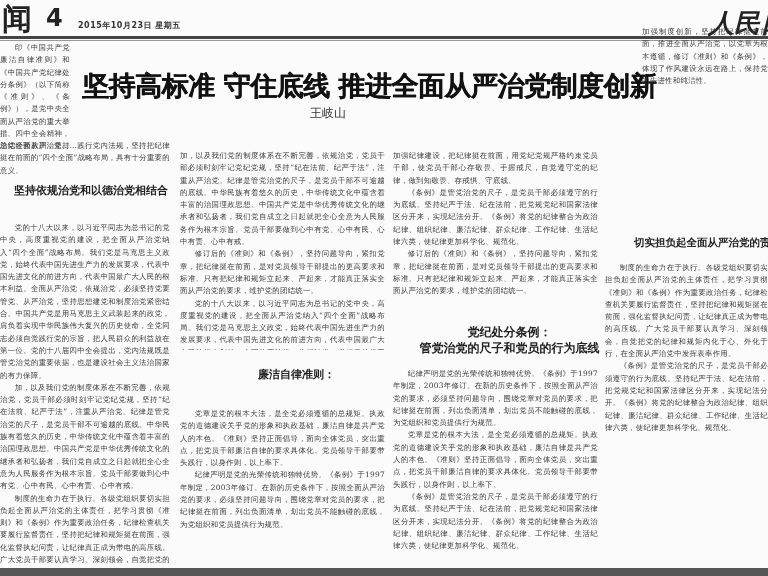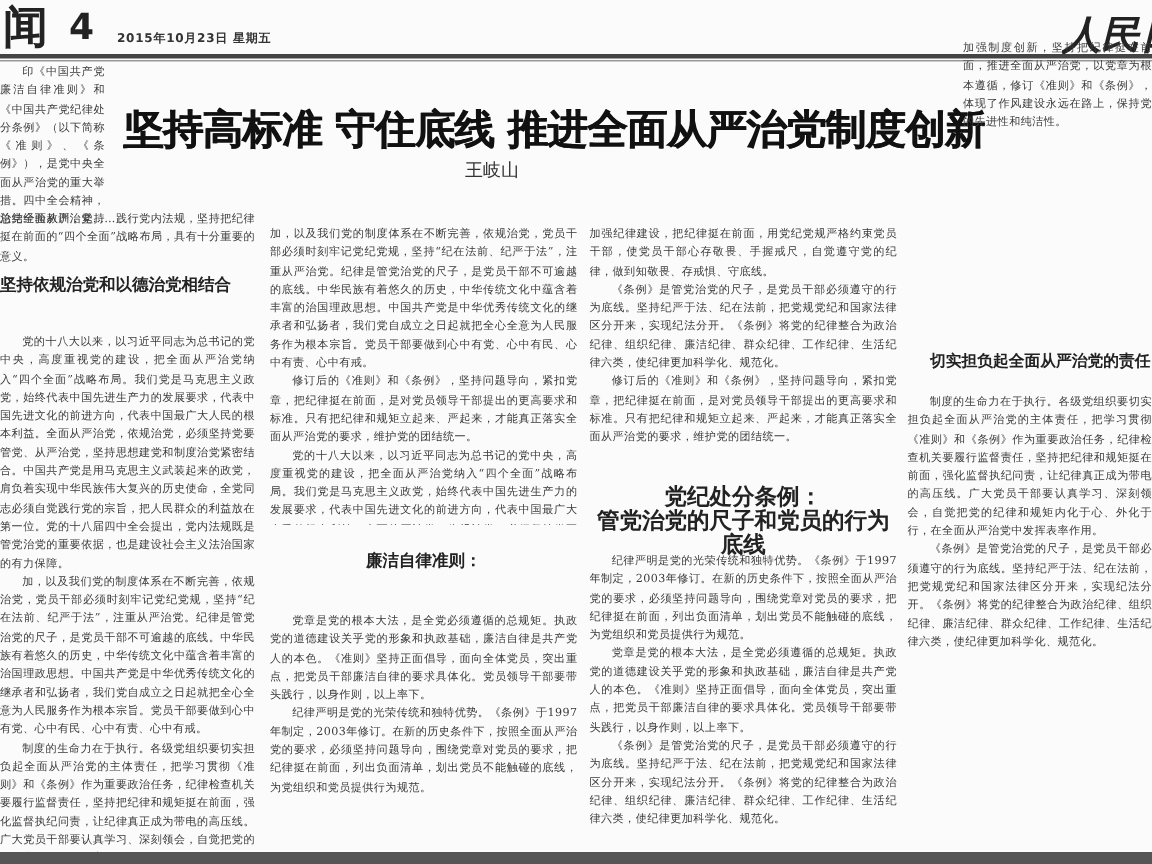--- a/index.html
+++ b/index.html
@@ -8,21 +8,21 @@
   .sec{position:absolute;left:2px;top:4px;font-family:"DejaVu Sans",sans-serif;font-size:30px;font-weight:bold;color:#222;line-height:30px;}
   .pno{position:absolute;left:46px;top:6px;font-family:"DejaVu Sans",sans-serif;font-size:24px;font-weight:bold;color:#222;line-height:24px;}
   .date{position:absolute;left:78px;top:20px;font-family:"DejaVu Sans",sans-serif;font-size:8px;font-weight:bold;color:#333;letter-spacing:0.5px;}
   .logo{position:absolute;right:0;top:6px;font-family:"DejaVu Serif",serif;font-size:26px;font-style:italic;font-weight:bold;color:#222;white-space:nowrap;width:60px;overflow:hidden;}
   .rule{position:absolute;left:0;top:36px;width:768px;height:3px;background:#444;}
   .rule2{position:absolute;left:0;top:40px;width:768px;height:1px;background:#999;}
   .headline{position:absolute;left:82px;top:68px;width:540px;font-family:"DejaVu Sans",sans-serif;font-weight:bold;font-size:27px;letter-spacing:-0.5px;color:#111;white-space:nowrap;text-shadow:0.5px 0 0 #111;}
   .author{position:absolute;left:310px;top:105px;font-size:12px;color:#333;}
   .col{position:absolute;font-size:7.4px;line-height:12.3px;color:#3a3a3a;overflow:hidden;text-align:justify;letter-spacing:0.3px;}
   .col p{margin:0;text-indent:2em;}
-  .sub{font-family:Liberation Serif, serif;font-weight:bold;color:#222;text-align:center;line-height:16px;}
+  .sub{font-family:Liberation Sans, sans-serif;font-weight:bold;color:#222;text-align:center;line-height:16px;margin-left:14px;}
   .c1{left:0;top:42px;width:70px;height:110px;}
   .c1b{left:0;top:222px;width:170px;height:346px;}
   .c2{left:180px;top:150px;width:205px;height:200px;}
   .c2b{left:180px;top:408px;width:205px;height:160px;}
   .c3{left:393px;top:150px;width:205px;height:158px;font-family:Liberation Serif, serif;}
   .c3b{left:393px;top:368px;width:205px;height:200px;}
   .c4{left:642px;top:26px;width:126px;height:100px;}
   .c4b{left:605px;top:262px;width:163px;height:306px;}
   .c1top{left:0;top:140px;width:170px;height:36px;}
   .bottombar{position:absolute;left:0;top:568px;width:768px;height:8px;background:#555;}
@@ -70,21 +70,21 @@
 <div class="col c2b">
   <p>党章是党的根本大法，是全党必须遵循的总规矩。执政党的道德建设关乎党的形象和执政基础，廉洁自律是共产党人的本色。《准则》坚持正面倡导，面向全体党员，突出重点，把党员干部廉洁自律的要求具体化。党员领导干部要带头践行，以身作则，以上率下。</p>
   <p>纪律严明是党的光荣传统和独特优势。《条例》于1997年制定，2003年修订。在新的历史条件下，按照全面从严治党的要求，必须坚持问题导向，围绕党章对党员的要求，把纪律挺在前面，列出负面清单，划出党员不能触碰的底线，为党组织和党员提供行为规范。</p>
 </div>
 
 <div class="col c3">
   <p style="text-indent:0">加强纪律建设，把纪律挺在前面，用党纪党规严格约束党员干部，使党员干部心存敬畏、手握戒尺，自觉遵守党的纪律，做到知敬畏、存戒惧、守底线。</p>
   <p>《条例》是管党治党的尺子，是党员干部必须遵守的行为底线。坚持纪严于法、纪在法前，把党规党纪和国家法律区分开来，实现纪法分开。《条例》将党的纪律整合为政治纪律、组织纪律、廉洁纪律、群众纪律、工作纪律、生活纪律六类，使纪律更加科学化、规范化。</p>
   <p>修订后的《准则》和《条例》，坚持问题导向，紧扣党章，把纪律挺在前面，是对党员领导干部提出的更高要求和标准。只有把纪律和规矩立起来、严起来，才能真正落实全面从严治党的要求，维护党的团结统一。</p>
 </div>
-<div class="sub" style="position:absolute;left:393px;top:324px;width:205px;font-size:15px;">
+<div class="sub" style="position:absolute;left:393px;top:324px;width:205px;font-size:12px;">
   <div>党纪处分条例：</div>
   <div>管党治党的尺子和党员的行为底线</div>
 </div>
 <div class="col c3b">
   <p>纪律严明是党的光荣传统和独特优势。《条例》于1997年制定，2003年修订。在新的历史条件下，按照全面从严治党的要求，必须坚持问题导向，围绕党章对党员的要求，把纪律挺在前面，列出负面清单，划出党员不能触碰的底线，为党组织和党员提供行为规范。</p>
   <p>党章是党的根本大法，是全党必须遵循的总规矩。执政党的道德建设关乎党的形象和执政基础，廉洁自律是共产党人的本色。《准则》坚持正面倡导，面向全体党员，突出重点，把党员干部廉洁自律的要求具体化。党员领导干部要带头践行，以身作则，以上率下。</p>
   <p>《条例》是管党治党的尺子，是党员干部必须遵守的行为底线。坚持纪严于法、纪在法前，把党规党纪和国家法律区分开来，实现纪法分开。《条例》将党的纪律整合为政治纪律、组织纪律、廉洁纪律、群众纪律、工作纪律、生活纪律六类，使纪律更加科学化、规范化。</p>
 </div>
 
 <div class="col c4">

